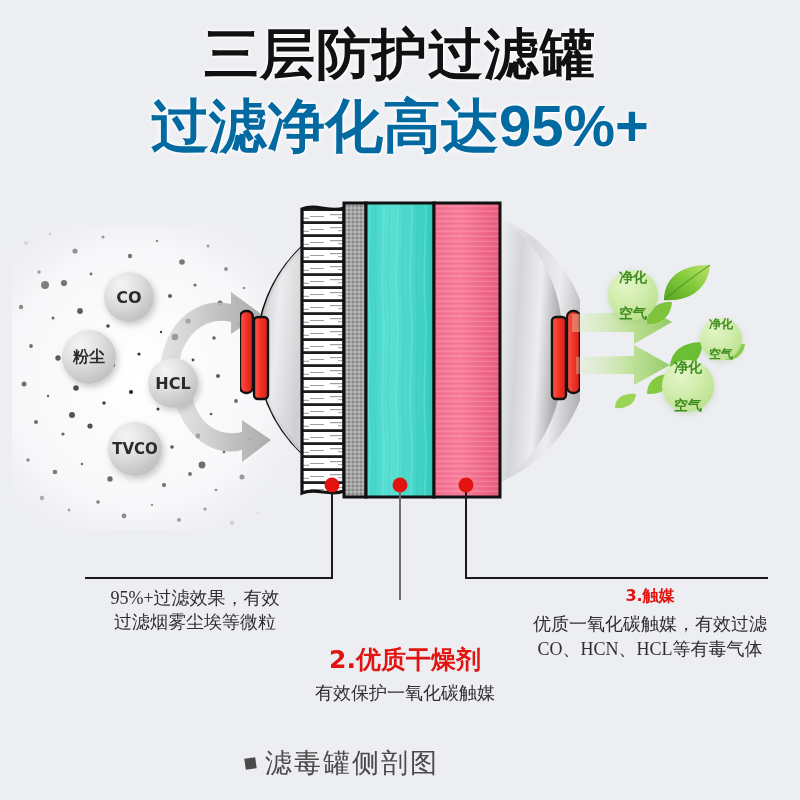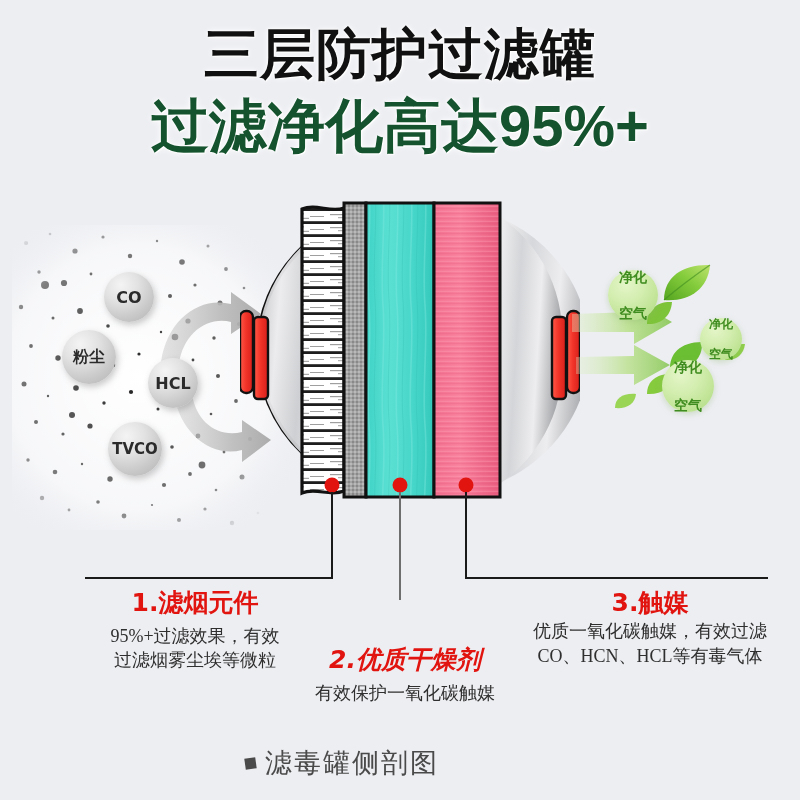--- a/index.html
+++ b/index.html
@@ -34,21 +34,21 @@
     line-height: 1.05;
     white-space: nowrap;
   }
   .title-sub {
     position: absolute;
     left: 0; top: 96px;
     width: 800px;
     text-align: center;
     font-size: 58px;
     font-weight: bold;
-    color: #14532d;
+    color: #0369a1;
     letter-spacing: 0px;
     text-shadow: 0 0 3px #ffffff, 0 0 7px #ffffff, 1px 1px 0 #ffffff;
     line-height: 1.05;
     white-space: nowrap;
   }
 
   
   .dust-field {
     position: absolute;
     left: 12px; top: 225px;
@@ -118,25 +118,25 @@
     color: #2f2f2f;
     font-family: Liberation Serif, serif;
     white-space: nowrap;
   }
 
   #callout1 { left: 60px; top: 586px; width: 270px; text-align: center; }
   #callout1 .callout-title { font-size: 25px; margin-bottom: 5px; }
   #callout1 .callout-line { font-size: 18px; line-height: 1.35; }
 
   #callout2 { left: 270px; top: 643px; width: 270px; text-align: center; }
-  #callout2 .callout-title { font-size: 25px; margin-bottom: 5px; font-style: italic; }
+  #callout2 .callout-title { font-size: 25px; margin-bottom: 5px; }
   #callout2 .callout-line { font-size: 18px; line-height: 1.35; }
 
   #callout3 { left: 500px; top: 586px; width: 300px; text-align: center; }
-  #callout3 .callout-title { font-size: 25px; }
+  #callout3 .callout-title { font-size: 16px; margin-bottom: 5px; }
   #callout3 .callout-line { font-size: 18px; line-height: 1.4; text-align: center; }
 
   
   #footer-caption {
     position: absolute;
     left: 0; top: 745px;
     width: 684px;
     text-align: center;
     display: flex;
     align-items: center;
@@ -484,21 +484,20 @@
   <svg id="leaders" viewBox="0 0 800 120" xmlns="http://www.w3.org/2000/svg">
 
     <path d="M332,12 L332,98 L85,98" stroke="#1a1a1a" stroke-width="2" fill="none"></path>
 
     <path d="M400,12 L400,160" stroke="#6e6e6e" stroke-width="2" fill="none"></path>
 
     <path d="M466,12 L466,98 L768,98" stroke="#1a1a1a" stroke-width="2" fill="none"></path>
   </svg>
 
   <div class="callout" id="callout1">
-    <div class="callout-title">1.滤烟元件</div>
     <div class="callout-line">95%+过滤效果，有效</div>
     <div class="callout-line">过滤烟雾尘埃等微粒</div>
   </div>
 
   <div class="callout" id="callout2">
     <div class="callout-title">2.优质干燥剂</div>
     <div class="callout-line">有效保护一氧化碳触媒</div>
   </div>
 
   <div class="callout" id="callout3">

